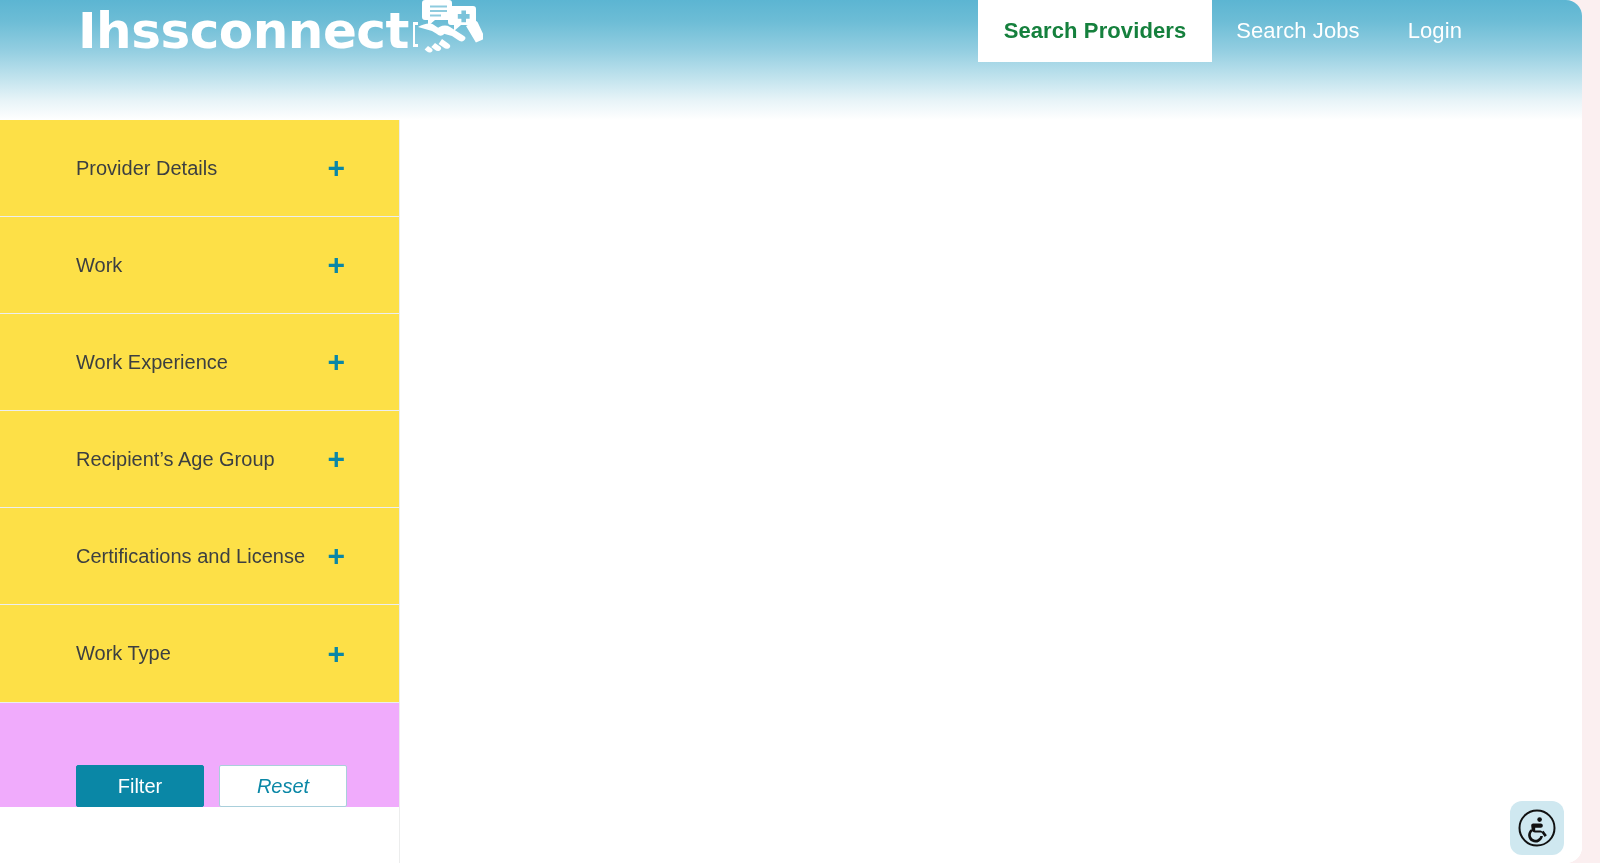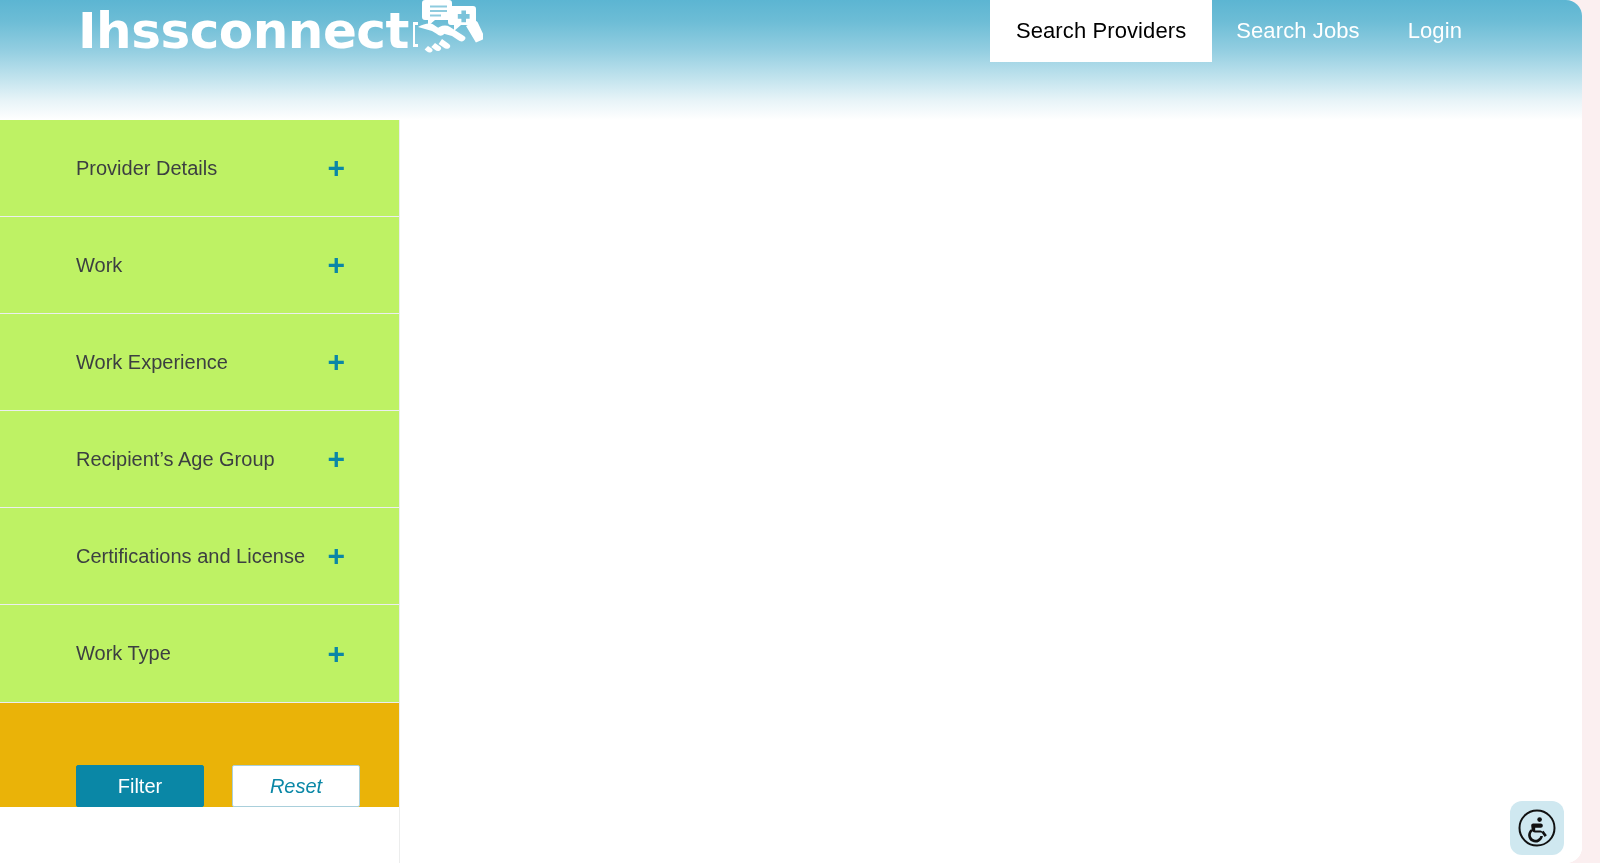--- a/index.html
+++ b/index.html
@@ -74,43 +74,43 @@
     height: 62px;
     padding: 0 24px;
     color: #ffffff;
     font-size: 22px;
     letter-spacing: 0.1px;
     cursor: pointer;
     white-space: nowrap;
   }
   .nav-item.active {
     background: #ffffff;
-    color: #000000;
-    font-weight: 400;
+    color: #15803d;
+    font-weight: 700;
     padding: 0 26px;
   }
 
   
   #body-row {
     display: flex;
     height: 743px;
   }
 
   
   #sidebar {
     width: 400px;
     flex: 0 0 400px;
     background: #ffffff;
     border-right: 1px solid #eceded;
     position: relative;
     display: flex;
     flex-direction: column;
   }
   #filter-accordion {
-    background: #bef264;
+    background: #fde047;
     border-bottom: 1px solid #eceef0;
   }
   .accordion-item {
     display: flex;
     align-items: center;
     justify-content: space-between;
     min-height: 97px;
     padding: 14px 54px 14px 76px;
     border-bottom: 1px solid #eceef0;
     cursor: pointer;
@@ -126,22 +126,22 @@
     color: #0a87a6;
     font-size: 30px;
     font-weight: 700;
     line-height: 1;
     user-select: none;
   }
 
   #sidebar-actions {
     padding: 62px 0 0 76px;
     display: flex;
-    gap: 28px;
-    background: #eab308;
+    gap: 15px;
+    background: #f0abfc;
   }
   .btn {
     font-size: 20px;
     font-family: "Liberation Sans", sans-serif;
     padding: 0 18px;
     height: 42px;
     min-width: 128px;
     border-radius: 2px;
     cursor: pointer;
     display: flex;

